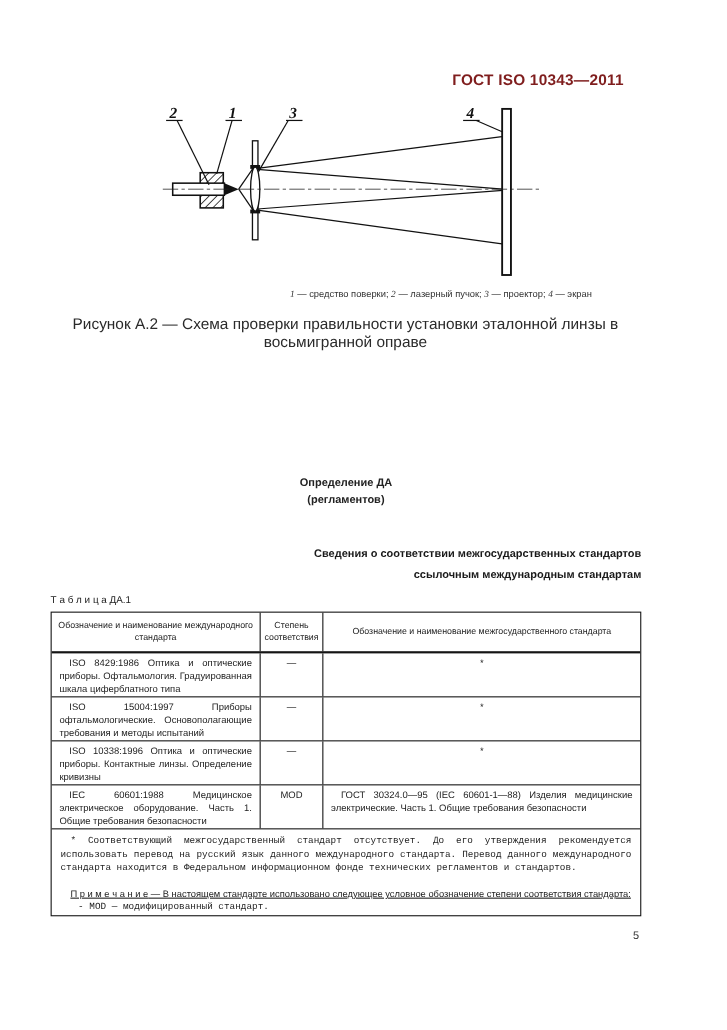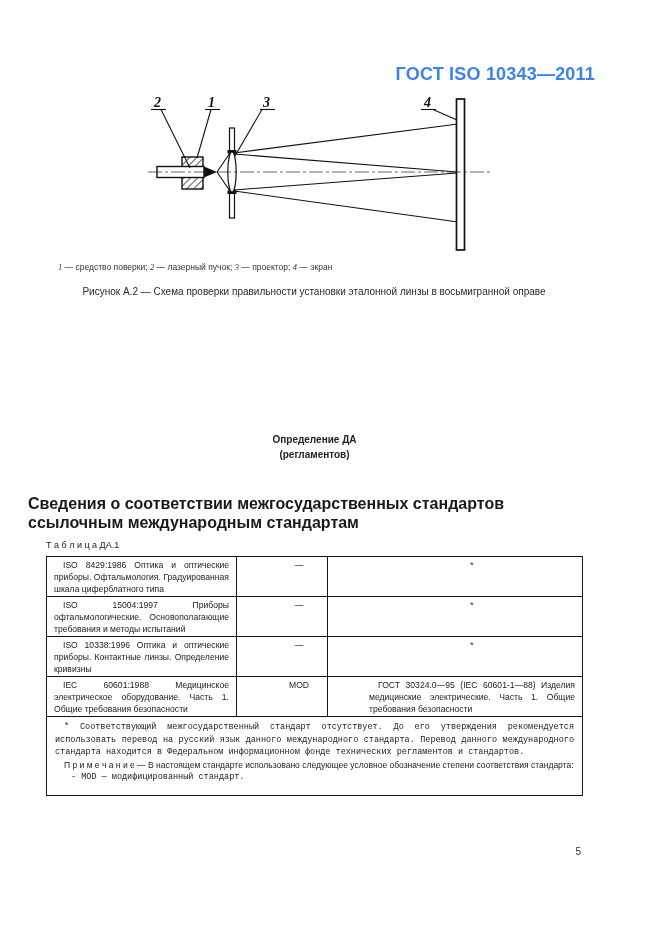--- a/index.html
+++ b/index.html
@@ -5,55 +5,55 @@
   * { margin:0; padding:0; box-sizing:border-box; }
   html,body { width:661px; height:936px; }
   body {
     background:#ffffff;
     font-family:"Liberation Sans", sans-serif;
     color:#1e1e1e;
     position:relative;
     overflow:hidden;
   }
   .doc-header {
-    position:absolute; top:64px; right:66px;
-    font-size:18px; font-weight:bold; letter-spacing:.2px; color:#3b82f6;
+    position:absolute; top:64px; right:94px;
+    font-size:14px; font-weight:bold; letter-spacing:.2px; color:#7f1d1d;
   }
   .diagram-svg { position:absolute; left:0; top:0; }
 
   .fig-legend {
-    position:absolute; left:58px; top:262px; width:490px;
-    text-align:left; font-size:8.5px; color:#333;
+    position:absolute; left:48px; top:262px; width:490px;
+    text-align:right; font-size:8.5px; color:#333;
   }
   .fig-legend i { font-family:"Liberation Serif", serif; font-style:italic; }
   .fig-caption {
     position:absolute; left:28px; top:286px; width:572px;
-    text-align:center; font-size:10px; color:#2a2a2a;
+    text-align:center; font-size:14px; color:#2a2a2a;
   }
 
   .annex-head {
     position:absolute; left:46px; top:432px; width:537px;
     text-align:center; font-weight:bold; font-size:10px; line-height:15px; color:#222;
   }
   .annex-title {
-    position:absolute; left:28px; top:494px; width:537px;
-    text-align:left; font-weight:bold; font-size:16px; line-height:19px; color:#1a1a1a;
+    position:absolute; left:46px; top:494px; width:537px;
+    text-align:right; font-weight:bold; font-size:10px; line-height:19px; color:#1a1a1a;
   }
   .tbl-label {
     position:absolute; left:46px; top:540px;
     font-size:9px; color:#222;
   }
 
   .tbl {
     position:absolute; left:46px; top:556px; width:537px;
     border:1.5px solid #151515; background:#fff;
   }
   .trow { display:flex; border-bottom:1px solid #151515; }
   .trow.thead { height:37px; border-bottom:2px solid #151515; }
-  .trow.tdata { height:40px;gap:34px; }
+  .trow.tdata { height:40px; }
   .c { border-right:1px solid #151515; overflow:hidden; }
   .c:last-child { border-right:none; }
   .c1 { width:190px; }
   .c2 { width:57px; }
   .c3 { flex:1; }
   .hcell {
     display:flex; align-items:center; justify-content:center;
     text-align:center; font-size:8px; line-height:10.5px; color:#222;
     padding:2px 4px;
   }
@@ -61,21 +61,21 @@
     font-size:8.6px; line-height:12.2px; padding:2px 7px 2px 7px; color:#222;
   }
   .dcell.just { text-align:justify; text-indent:9px; }
   .dcell.mid  { text-align:center; text-indent:0; padding-left:2px; padding-right:2px; }
   .tfoot {
     height:78px; border-bottom:none; display:block;
     font-size:8.5px; line-height:12.6px; color:#222;
     padding:4px 8px 2px 8px;
   }
   .tfoot p.fnote { text-align:justify; text-indent:9px;font-family:Liberation Mono, monospace; }
-  .tfoot p.note  { text-align:justify; text-indent:9px; margin-top:0; }
+  .tfoot p.note  { text-align:justify; text-indent:9px; margin-top:10px;text-decoration:underline; }
   .tfoot p.noteitem { text-indent:16px;font-family:Liberation Mono, monospace; }
 
   .page-num {
     position:absolute; top:846px; right:80px;
     font-size:10px; color:#333;
   }
 </style>
 </head>
 <body>
 
@@ -144,20 +144,25 @@
 </div>
 
 <div class="annex-title">
   <div>Сведения о соответствии межгосударственных стандартов</div>
   <div>ссылочным международным стандартам</div>
 </div>
 
 <div class="tbl-label">Т а б л и ц а  ДА.1</div>
 
 <div class="tbl">
+  <div class="trow thead">
+    <div class="c c1 hcell">Обозначение и наименование международного стандарта</div>
+    <div class="c c2 hcell">Степень соответствия</div>
+    <div class="c c3 hcell">Обозначение и наименование межгосударственного стандарта</div>
+  </div>
 
   <div class="trow tdata">
     <div class="c c1 dcell just">ISO 8429:1986 Оптика и оптические приборы. Офтальмология. Градуированная шкала циферблатного типа</div>
     <div class="c c2 dcell mid">—</div>
     <div class="c c3 dcell mid">*</div>
   </div>
 
   <div class="trow tdata">
     <div class="c c1 dcell just">ISO 15004:1997 Приборы офтальмологические. Основополагающие требования и методы испытаний</div>
     <div class="c c2 dcell mid">—</div>

